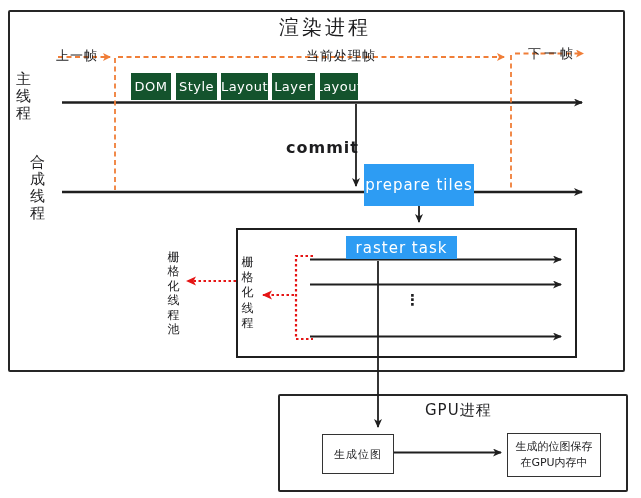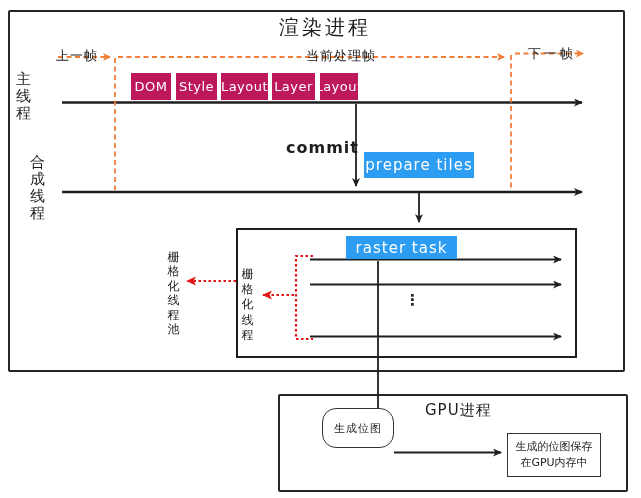--- a/index.html
+++ b/index.html
@@ -22,42 +22,42 @@
   .frame-label{font-size:13px;letter-spacing:1px;white-space:nowrap;}
   .prev-frame{left:56px;top:47px;}
   .curr-frame{left:281px;top:47px;margin-left:25px;}
   .next-frame{left:528px;top:45px;letter-spacing:3px;}
 
   .vtext{width:17px;text-align:center;word-break:break-all;line-height:17px;font-size:15px;}
   .main-thread-label{left:15px;top:71px;}
   .compositor-label{left:29px;top:154px;}
   .vtext-sm{width:15px;text-align:center;word-break:break-all;line-height:14.4px;font-size:12px;}
   .pool-label{left:166px;top:250px;}
-  .thread-label{left:240px;top:255px;line-height:15.2px;margin-top:12px;}
+  .thread-label{left:240px;top:255px;line-height:15.2px;}
 
-  .stage-box{top:73px;height:27px;background:#be185d;color:#fff;font-size:13px;
+  .stage-box{top:73px;height:27px;background:#14532d;color:#fff;font-size:13px;
     display:flex;align-items:center;justify-content:center;letter-spacing:0.5px;}
   .stage-dom{left:131px;width:40px;}
   .stage-style{left:176px;width:41px;}
   .stage-layout{left:221px;width:47px;}
   .stage-layer{left:272px;width:43px;}
   .stage-paint{left:320px;width:38px;}
 
   .blue-wide{background:#2d9cf3;color:#fff;display:flex;align-items:center;justify-content:center;
     font-size:15px;letter-spacing:1px;}
-  .prepare-tiles{left:364px;top:152px;width:110px;height:26px;}
+  .prepare-tiles{left:364px;top:164px;width:110px;height:42px;}
   .raster-task{left:346px;top:236px;width:111px;height:23px;}
 
   .commit-label{left:286px;top:138px;font-size:16px;font-weight:bold;letter-spacing:1px;}
 
   .ellipsis{left:405px;top:296px;font-size:15px;font-weight:bold;line-height:8px;width:12px;text-align:center;}
 
   .small-box{border:1.5px solid #333;background:#fff;display:flex;flex-direction:column;
     align-items:center;justify-content:center;font-size:11px;letter-spacing:1px;}
-  .gen-bitmap{left:322px;top:408px;width:70px;height:38px;border-radius:14px;}
+  .gen-bitmap{left:322px;top:434px;width:70px;height:38px;}
   .store-bitmap{left:507px;top:433px;width:92px;height:42px;letter-spacing:0;line-height:16px;}
   .store-bitmap span{display:block;text-align:left;}
 </style>
 </head>
 <body>
 
 <div class="canvas">
 
   <svg class="lines" viewBox="0 0 641 498" xmlns="http://www.w3.org/2000/svg">
     <defs>

